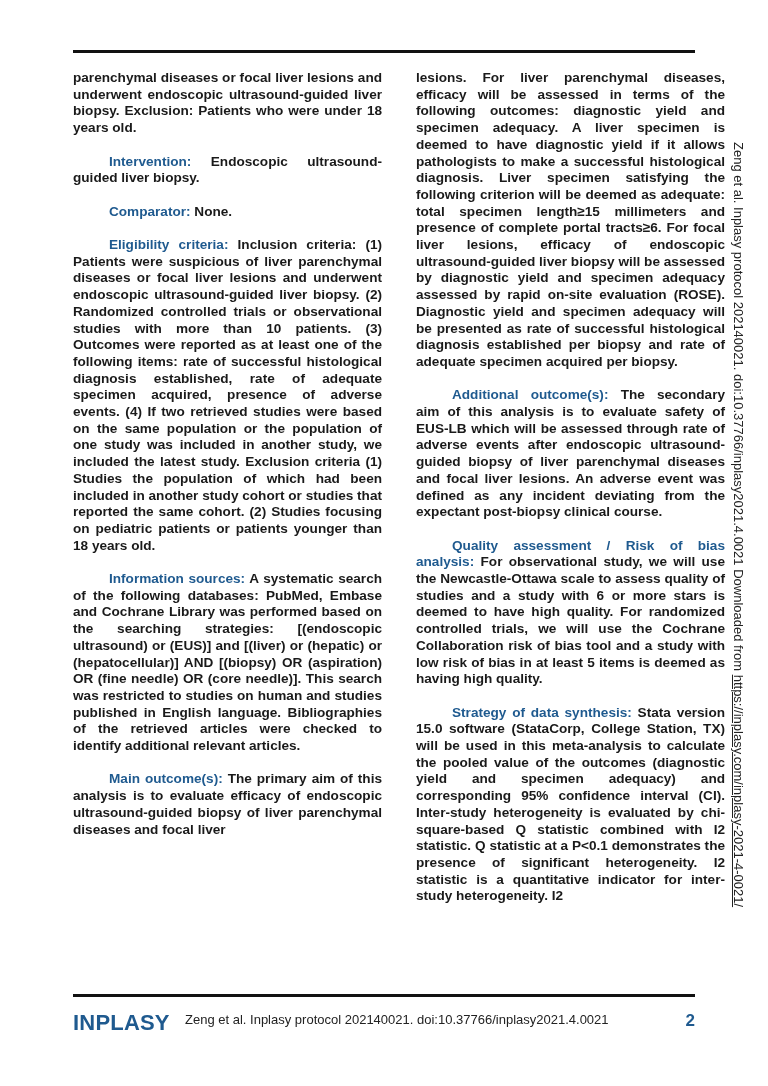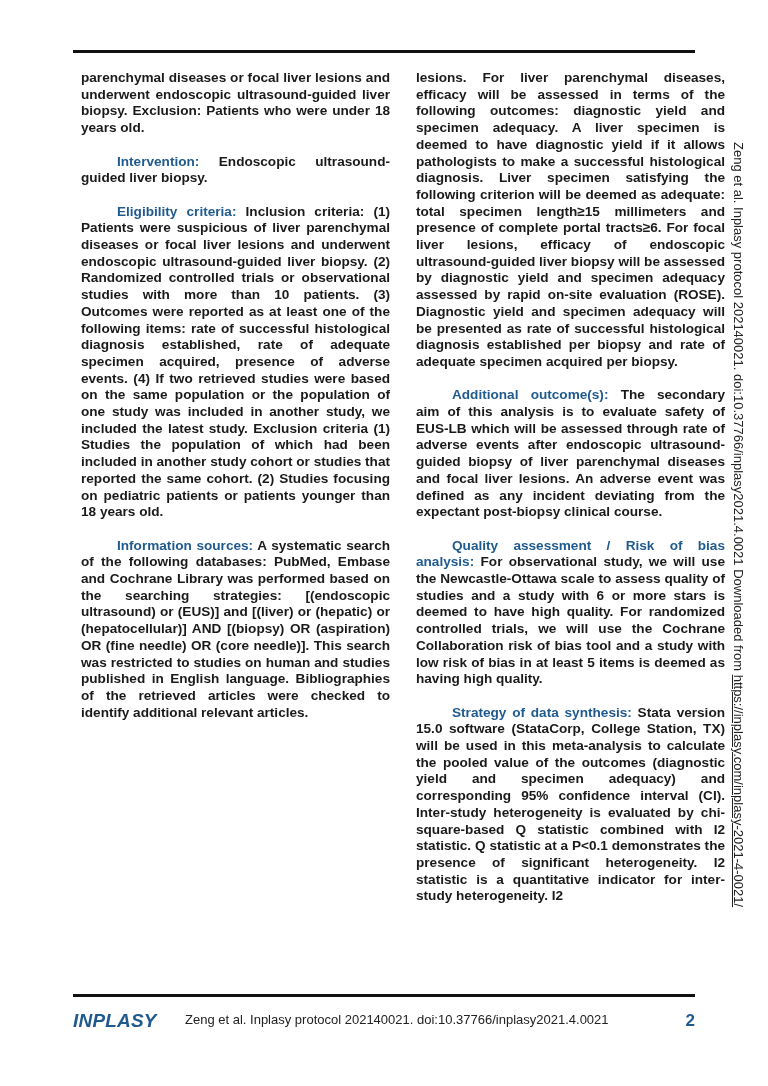--- a/index.html
+++ b/index.html
@@ -1,40 +1,42 @@
 <!DOCTYPE html>
 <html><head>
 <meta charset="utf-8">
 <style>
   html, body { margin: 0; padding: 0; background: #ffffff; }
   body { width: 768px; height: 1086px; position: relative; overflow: hidden; font-family: "Liberation Sans", sans-serif; color: #1a1a1a; }
   .top-rule { position: absolute; left: 73px; top: 50px; width: 622px; height: 3px; background: #111; }
   .bottom-rule { position: absolute; left: 73px; top: 994px; width: 622px; height: 3px; background: #111; }
   .col { position: absolute; top: 70px; width: 309px; font-size: 13.6px; line-height: 16.7px; font-weight: bold; text-align: justify; }
-  .col.left { left: 73px; margin-left: 8px; }
+  .col.left { left: 73px; }
   .col.right { left: 416px; }
   .para { margin: 0 0 16.7px 0; }
   .label { color: #1f5a8f; padding-left: 36px; }
   .sidebar { position: absolute; left: 746px; top: 142px; width: 770px; transform-origin: 0 0; transform: rotate(90deg); font-size: 13px; line-height: 16px; white-space: nowrap; color: #222; }
   .sidebar .link { text-decoration: underline; color: #222; }
   .footer { position: absolute; left: 73px; top: 1010px; width: 622px; height: 26px; }
-  .brand { position: absolute; left: 0; top: 0; font-size: 19px; font-weight: bold; color: #1f5a8f; letter-spacing: 0.2px; font-style: italic; }
+  .brand { position: absolute; left: 0; top: 0; font-size: 22px; font-weight: bold; color: #1f5a8f; letter-spacing: 0.2px; }
   .citation { position: absolute; left: 112px; top: 2px; font-size: 13px; color: #222; }
   .page-num { position: absolute; right: 0; top: 1px; font-size: 17px; font-weight: bold; color: #1f5a8f; }
 </style>
 </head>
 <body>
 
 <div class="top-rule"></div>
 
 <div class="col left">
   <p class="para"><span>parenchymal diseases or focal liver lesions and underwent endoscopic ultrasound-guided liver biopsy. Exclusion: Patients who were under 18 years old.</span></p>
   <p class="para"><span class="label">Intervention:</span><span> Endoscopic ultrasound-guided liver biopsy.</span></p>
+  <p class="para"><span class="label">Comparator:</span><span> None.</span></p>
   <p class="para"><span class="label">Eligibility criteria:</span><span> Inclusion criteria: (1) Patients were suspicious of liver parenchymal diseases or focal liver lesions and underwent endoscopic ultrasound-guided liver biopsy. (2) Randomized controlled trials or observational studies with more than 10 patients. (3) Outcomes were reported as at least one of the following items: rate of successful histological diagnosis established, rate of adequate specimen acquired, presence of adverse events. (4) If two retrieved studies were based on the same population or the population of one study was included in another study, we included the latest study. Exclusion criteria (1) Studies the population of which had been included in another study cohort or studies that reported the same cohort. (2) Studies focusing on pediatric patients or patients younger than 18 years old.</span></p>
   <p class="para"><span class="label">Information sources:</span><span> A systematic search of the following databases: PubMed, Embase and Cochrane Library was performed based on the searching strategies: [(endoscopic ultrasound) or (EUS)] and [(liver) or (hepatic) or (hepatocellular)] AND [(biopsy) OR (aspiration) OR (fine needle) OR (core needle)]. This search was restricted to studies on human and studies published in English language. Bibliographies of the retrieved articles were checked to identify additional relevant articles.</span></p>
+  <p class="para"><span class="label">Main outcome(s):</span><span> The primary aim of this analysis is to evaluate efficacy of endoscopic ultrasound-guided biopsy of liver parenchymal diseases and focal liver</span></p>
 </div>
 
 <div class="col right">
   <p class="para"><span>lesions. For liver parenchymal diseases, efficacy will be assessed in terms of the following outcomes: diagnostic yield and specimen adequacy. A liver specimen is deemed to have diagnostic yield if it allows pathologists to make a successful histological diagnosis. Liver specimen satisfying the following criterion will be deemed as adequate: total specimen length≥15 millimeters and presence of complete portal tracts≥6. For focal liver lesions, efficacy of endoscopic ultrasound-guided liver biopsy will be assessed by diagnostic yield and specimen adequacy assessed by rapid on-site evaluation (ROSE). Diagnostic yield and specimen adequacy will be presented as rate of successful histological diagnosis established per biopsy and rate of adequate specimen acquired per biopsy.</span></p>
   <p class="para"><span class="label">Additional outcome(s):</span><span> The secondary aim of this analysis is to evaluate safety of EUS-LB which will be assessed through rate of adverse events after endoscopic ultrasound-guided biopsy of liver parenchymal diseases and focal liver lesions. An adverse event was defined as any incident deviating from the expectant post-biopsy clinical course.</span></p>
   <p class="para"><span class="label">Quality assessment / Risk of bias analysis:</span><span> For observational study, we will use the Newcastle-Ottawa scale to assess quality of studies and a study with 6 or more stars is deemed to have high quality. For randomized controlled trials, we will use the Cochrane Collaboration risk of bias tool and a study with low risk of bias in at least 5 items is deemed as having high quality.</span></p>
   <p class="para"><span class="label">Strategy of data synthesis:</span><span> Stata version 15.0 software (StataCorp, College Station, TX) will be used in this meta-analysis to calculate the pooled value of the outcomes (diagnostic yield and specimen adequacy) and corresponding 95% confidence interval (CI). Inter-study heterogeneity is evaluated by chi-square-based Q statistic combined with I2 statistic. Q statistic at a P&lt;0.1 demonstrates the presence of significant heterogeneity. I2 statistic is a quantitative indicator for inter-study heterogeneity. I2</span></p>
 </div>
 
 <div class="sidebar">

